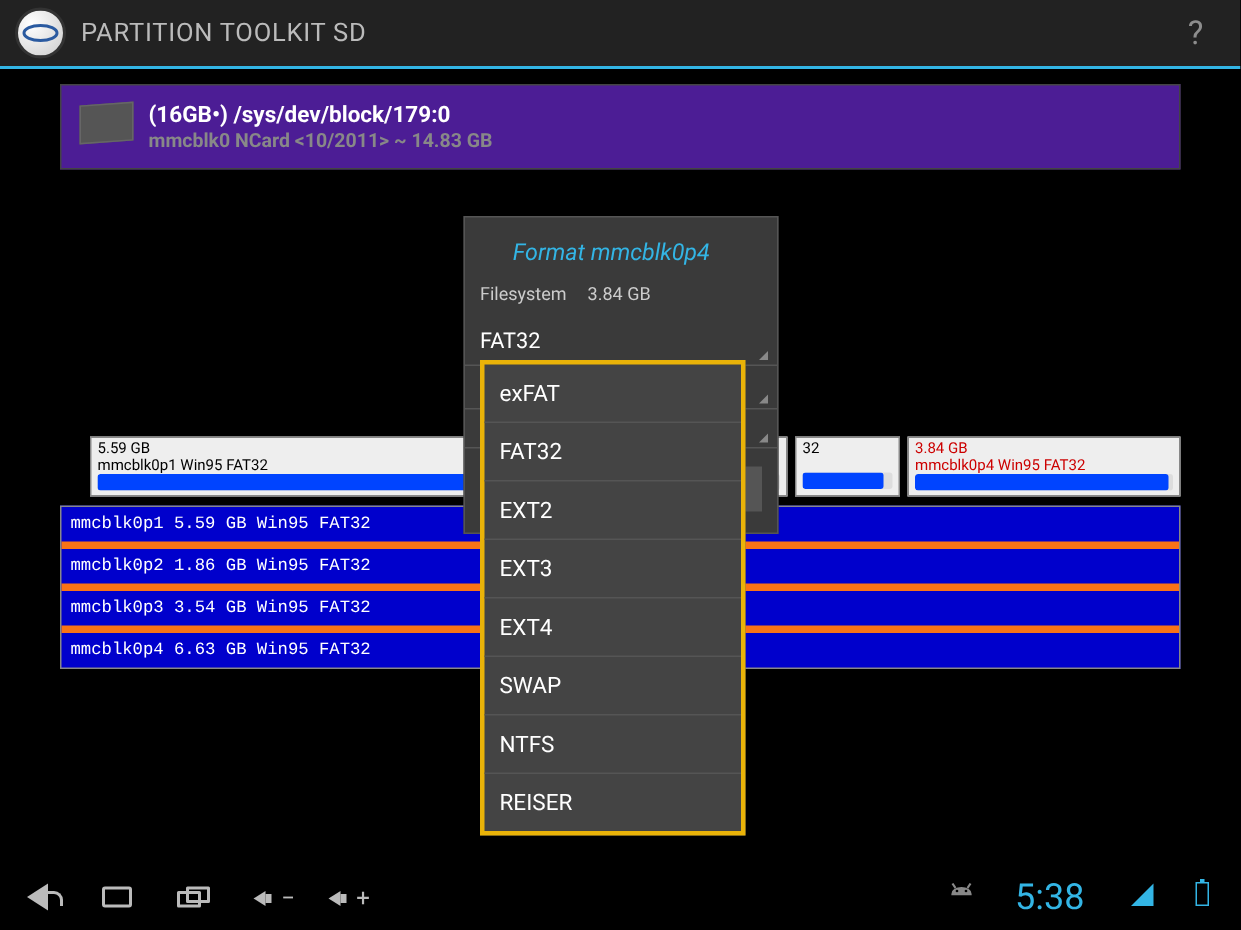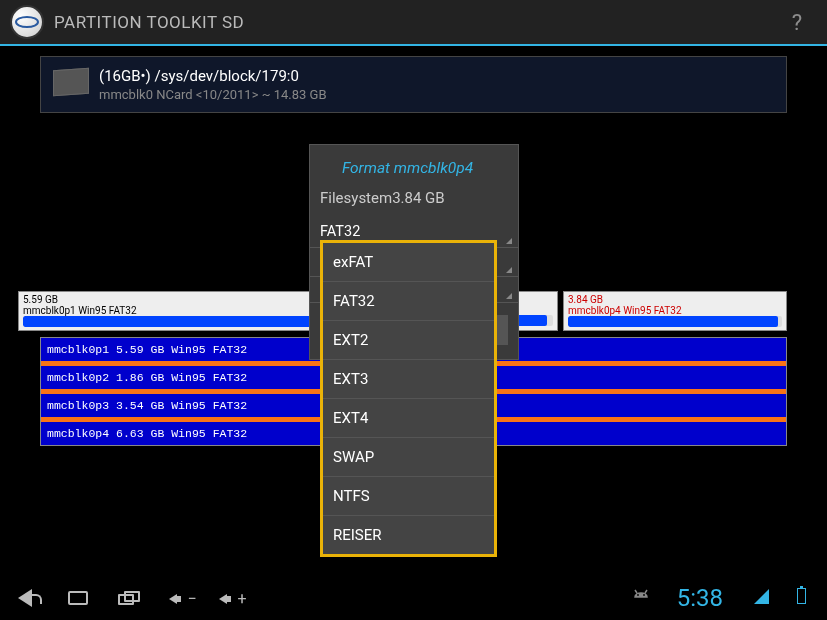--- a/index.html
+++ b/index.html
@@ -15,29 +15,30 @@
       background: radial-gradient(circle at 30% 30%, #fff, #ccc);
       margin-right: 10px; position: relative; overflow: hidden;
       border: 2px solid #333; display:flex;align-items:center;justify-content:center;
     }
     .action-bar .title { color: #bbb; font-size: 17px; letter-spacing: 0.5px; }
     .action-bar .spacer { flex: 1; }
     .action-bar .help-icon { color: #bbb; font-size: 22px; opacity: .7; width: 40px; text-align: center; }
 
     
     .device-card {
-      margin: 10px 40px 0 40px; background: #0f172a; display: flex; padding: 10px 12px;
+      margin: 10px 40px 0 40px; background: #4c1d95; display: flex; padding: 10px 12px;
       border: 1px solid #444;
+      font-weight: bold;
     }
     .device-card .sd-icon { width: 36px; height: 26px; background: #555; margin-right: 10px; margin-top: 2px; transform: skewY(-4deg); border: 1px solid #666;}
     .device-card .texts .line1 { color: #fff; font-size: 15px; }
     .device-card .texts .line2 { color: #888; font-size: 13px; margin-top: 2px; }
 
     
-    .tiles { display: flex; gap: 5px; margin: 178px 40px 6px 18px; }
+    .tiles { display: flex; gap: 5px; margin: 178px 40px 6px 60px; }
     .tile { background: #eee; border: 1px solid #888; padding: 2px 4px 3px 4px; position: relative; font-size: 10px; color: #000; }
     .tile.red-top { color: #c00; }
     .tile .bar-bg { height: 11px; background: #ddd; border-radius: 2px; position: relative; overflow: hidden; }
     .tile .bar-fg { position: absolute; left: 0; top: 0; bottom: 0; background: #0044ff; border-radius: 2px; }
 
     
     .plist {
       margin: 2px 40px 0 40px; background: #0000cc; border: 1px solid #888;
       font-family: "Courier New", monospace; color: #fff; font-size: 11.5px;
     }
@@ -45,21 +46,21 @@
     .plist .row:last-child { border-bottom: none; }
 
     
     .dialog {
       position: absolute; left: 309px; top: 144px; width: 210px;
       background: #3a3a3a; border: 1px solid #555;
     }
     .dialog .dlg-title {
       color: #33b5e5; text-align: center; padding: 14px 13px 12px 0; font-size: 15.5px; font-style: italic;
     }
-    .dialog .sub { display: flex; padding: 0 10px 10px 10px; color: #ccc; font-size: 15px; }
+    .dialog .sub { display: flex; gap: 14px; padding: 0 10px 10px 10px; color: #ccc; font-size: 12px; }
     .dialog .sel-row {
       padding: 6px 10px 7px 10px; color: #fff; font-size: 14.5px;
       border-bottom: 1px solid #555; position: relative;
     }
     .dialog .sel-row::after { content: ""; position: absolute; right: 6px; bottom: 3px; width: 0; height: 0; border-left: 6px solid transparent; border-bottom: 6px solid #888; }
     .dialog .hidden-row { height: 26px; border-bottom: 1px solid #555; position: relative;}
     .dialog .hidden-row::after { content: ""; position: absolute; right: 6px; bottom: 3px; width: 0; height: 0; border-left: 6px solid transparent; border-bottom: 6px solid #888; }
     .dialog .ok-btn { margin: 12px 10px 14px auto; width: 78px; height: 30px; background: #555; }
 
     

